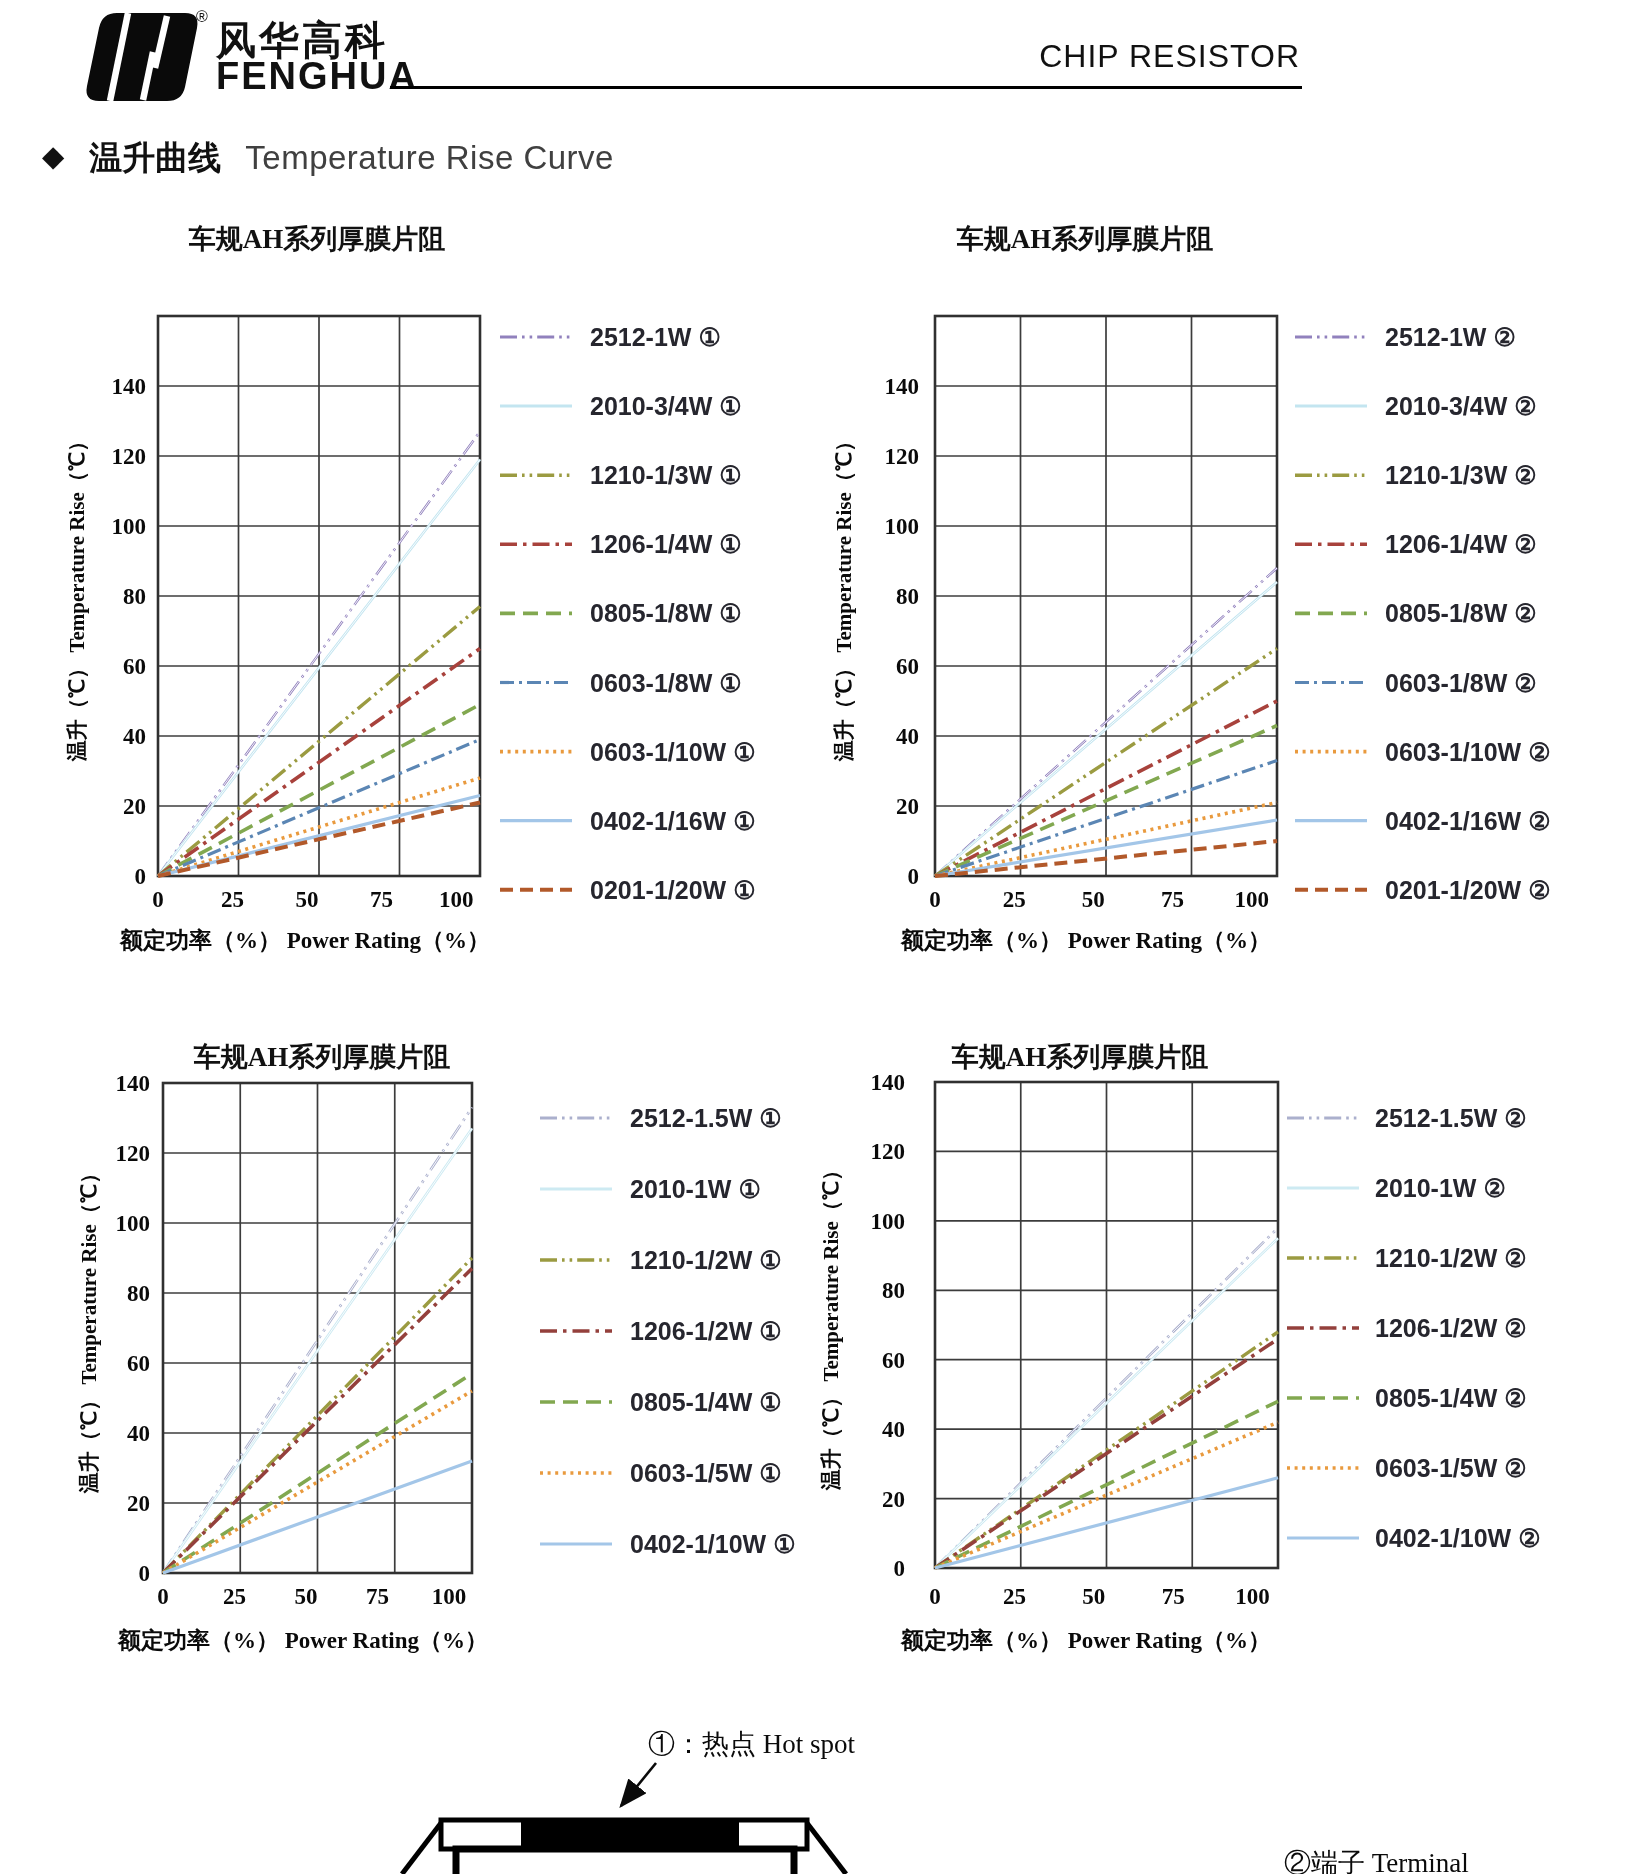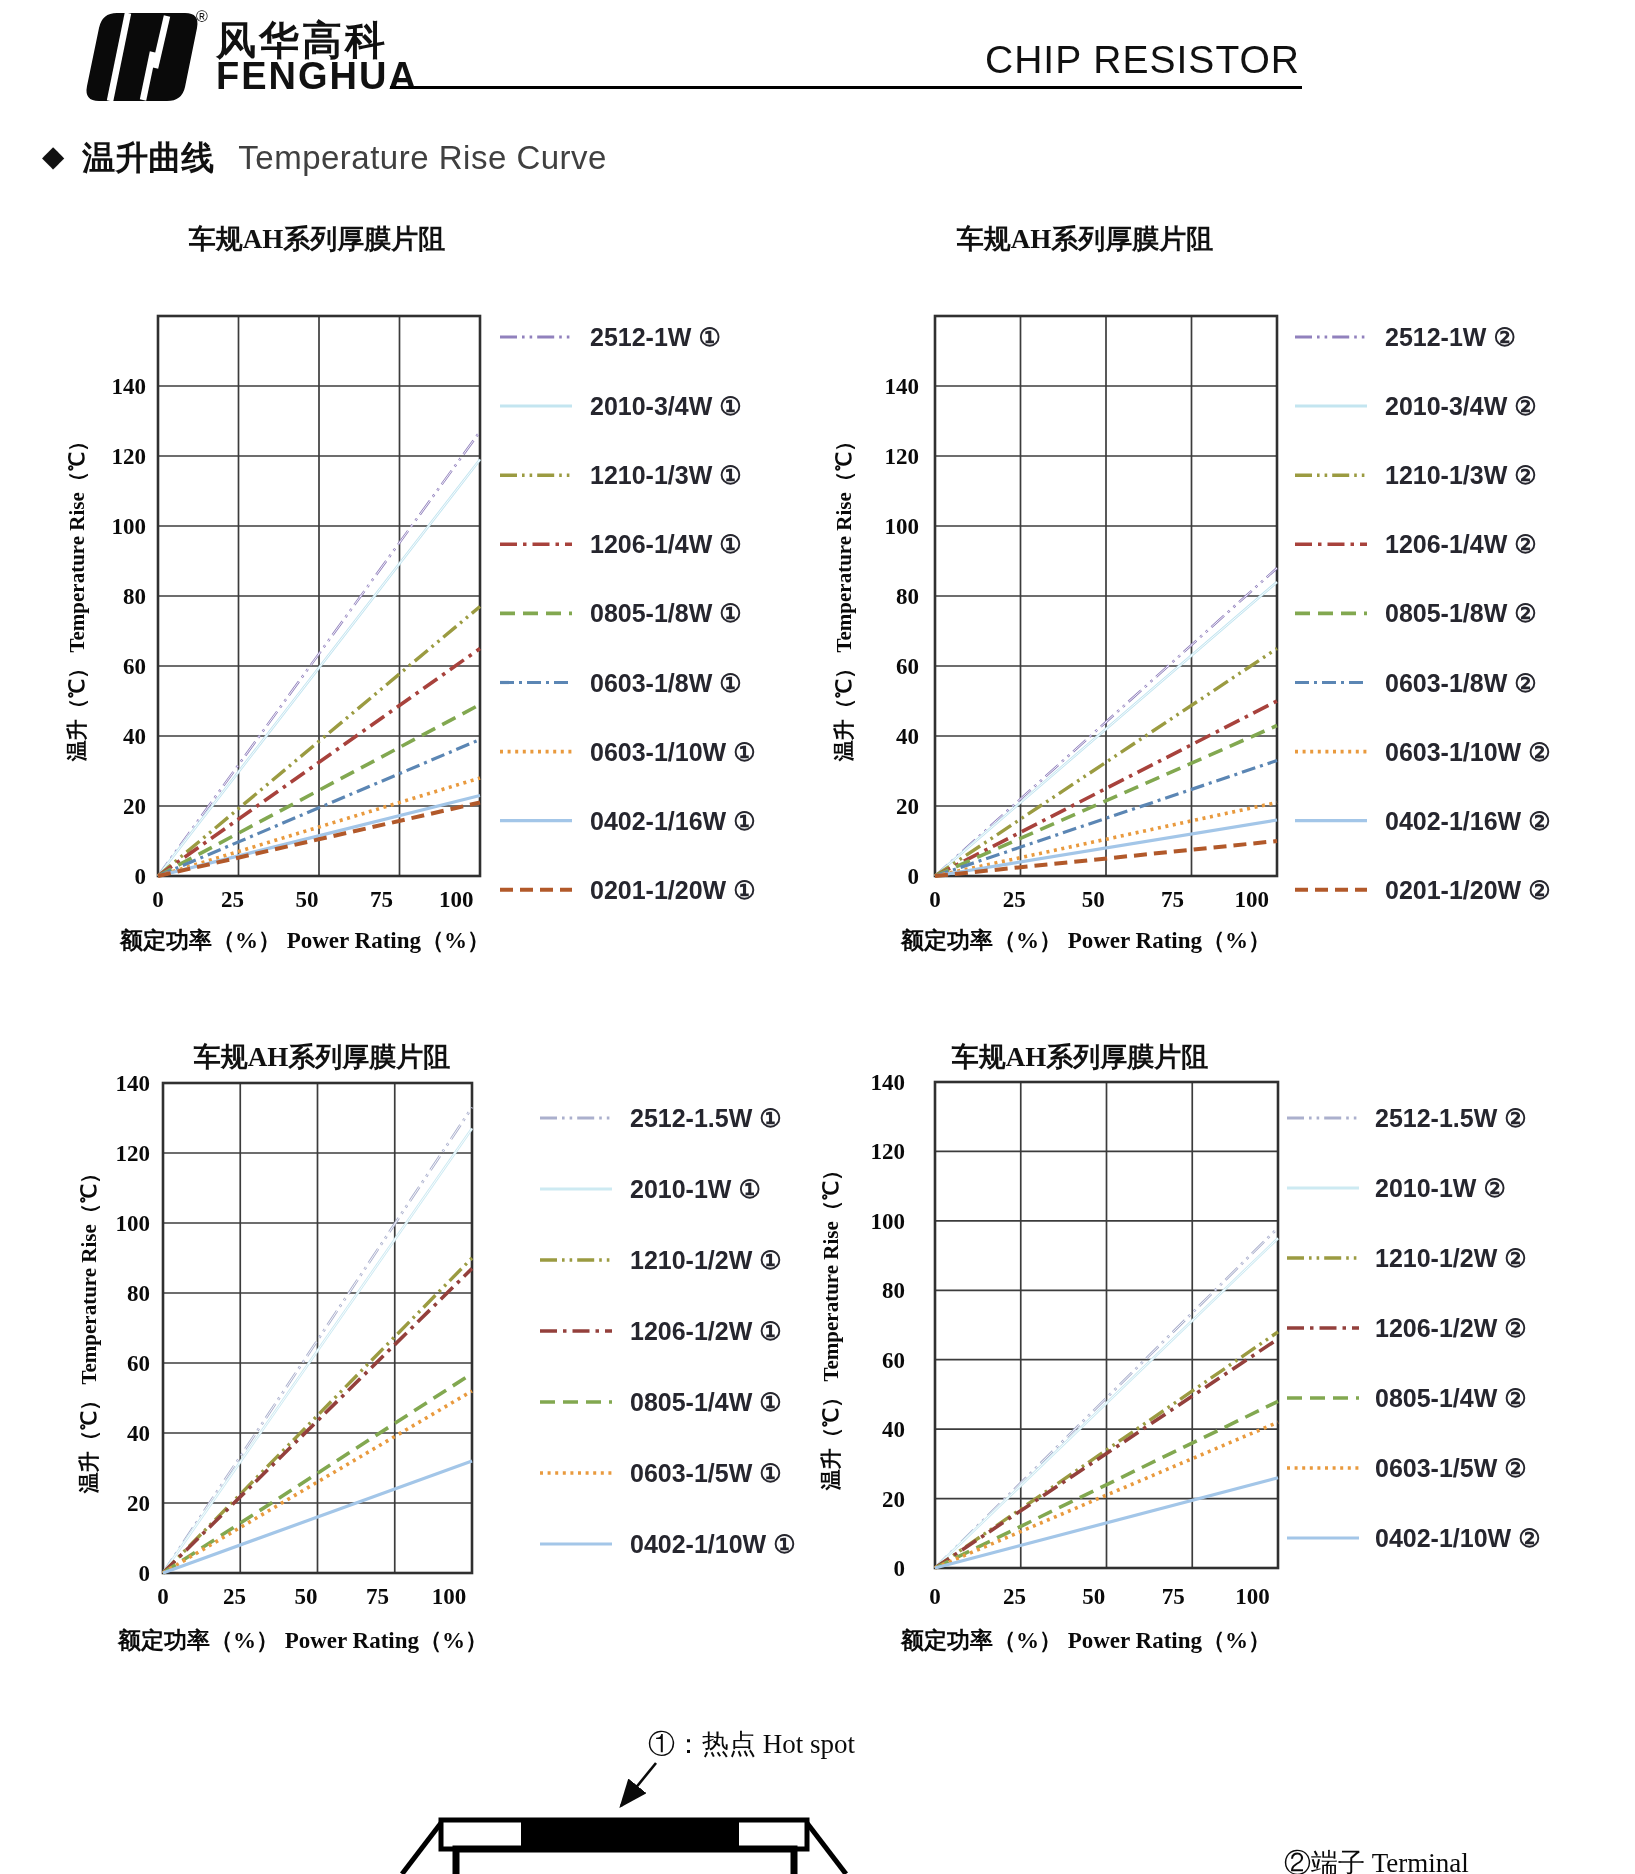--- a/index.html
+++ b/index.html
@@ -7,27 +7,27 @@
         font-family:"Liberation Sans",sans-serif;color:#111;}
   
   .logo{position:absolute;left:84px;top:8px;width:340px;height:92px;}
   .logo-emblem{position:absolute;left:0;top:2px;}
   .reg{position:absolute;left:112px;top:0px;font-size:16px;font-weight:400;}
   .logo-txt{position:absolute;left:132px;top:12px;}
   .logo-cn{font-size:40px;font-weight:700;letter-spacing:3px;line-height:40px;
            font-family:"Liberation Sans",sans-serif;}
   .logo-en{font-size:38px;font-weight:700;letter-spacing:2px;line-height:32px;
            font-family:"Liberation Sans",sans-serif;}
-  .doc-title{position:absolute;right:335px;top:38px;font-size:39px;font-weight:400;
+  .doc-title{position:absolute;right:335px;top:38px;font-size:32px;font-weight:400;
              letter-spacing:1px;font-family:"Liberation Sans",sans-serif;}
   .header-rule{position:absolute;left:390px;top:86px;width:912px;height:3px;background:#000;}
   
   .section-head{position:absolute;left:42px;top:136px;font-size:33px;white-space:nowrap;}
   .bullet{font-size:29px;vertical-align:3px;}
-  .sh-cn{font-weight:700;margin-left:18px;}
+  .sh-cn{font-weight:700;margin-left:25px;}
   .sh-en{font-weight:400;margin-left:24px;letter-spacing:0.5px;color:#404040;}
   
   svg{position:absolute;left:0;top:0;}
   .t-title{font:700 27px "Liberation Serif",serif;fill:#111;}
   .t-tick{font:700 23px "Liberation Serif",serif;fill:#0a0a0a;}
   .t-axis{font:700 23px "Liberation Serif",serif;fill:#0a0a0a;}
   .t-ytitle{font:700 21px "Liberation Serif",serif;fill:#0a0a0a;}
   .t-leg{font:600 25px "Liberation Sans",sans-serif;fill:#26262e;}
   .t-call{font:400 27px "Liberation Serif",serif;fill:#0a0a0a;}
 </style>

